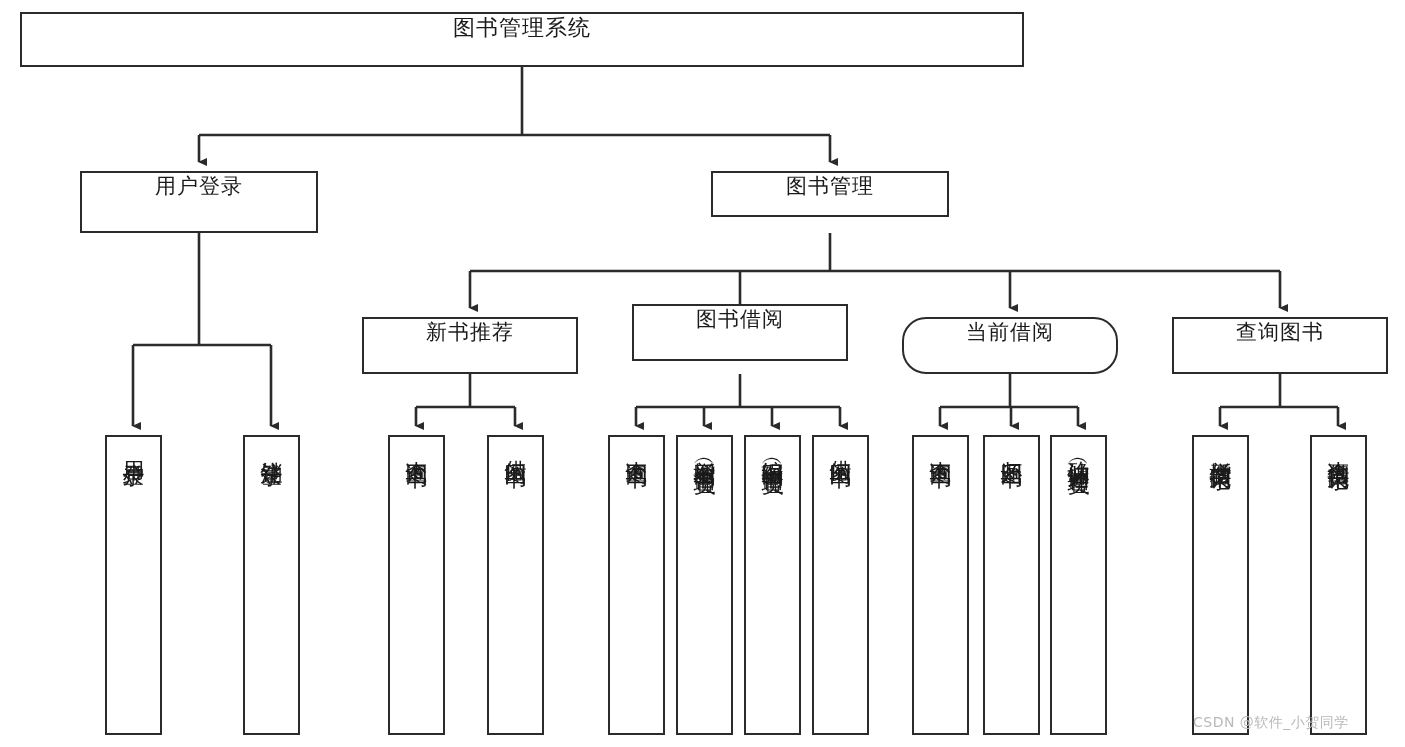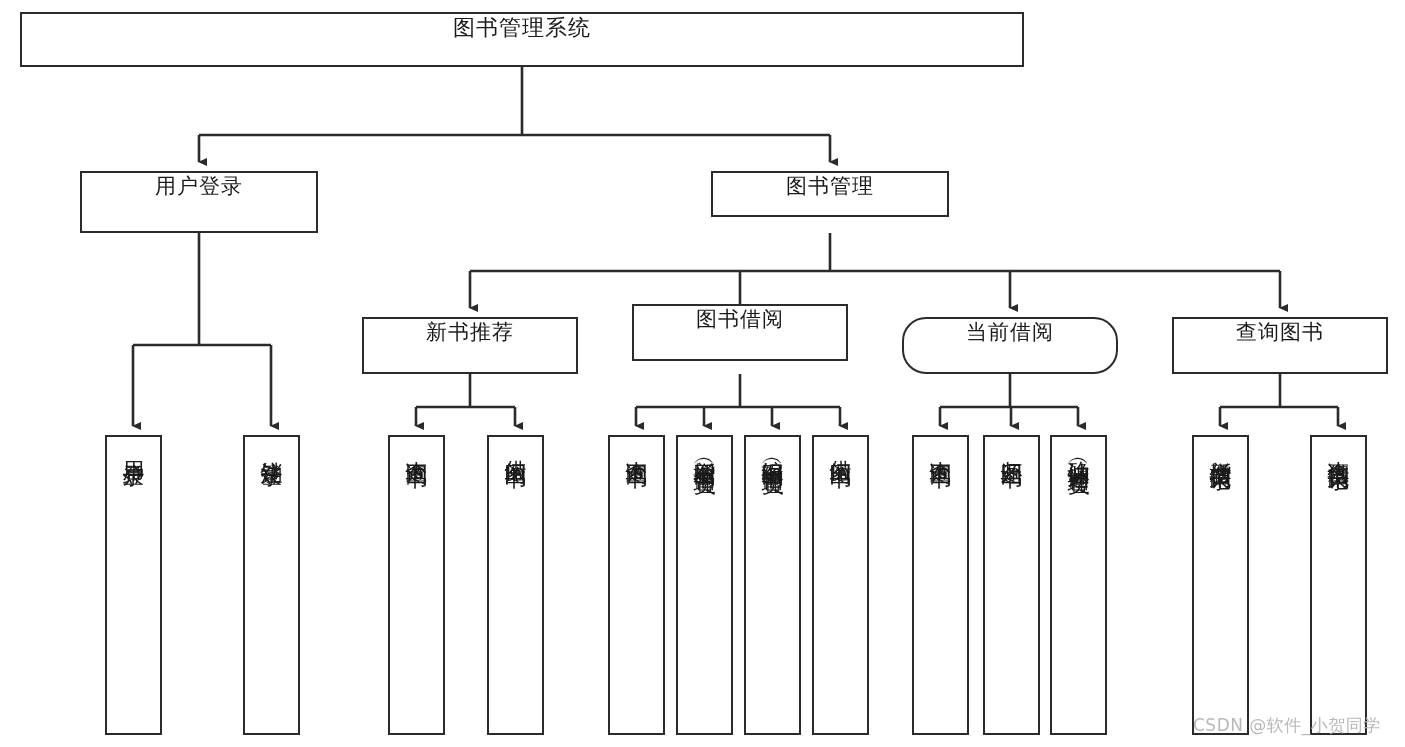--- a/index.html
+++ b/index.html
@@ -56,21 +56,21 @@
     text-orientation: upright;
     font-size: 22px;
     letter-spacing: 2px;
     line-height: 1.0;
   }
   .node.root .node-label { font-size: 22px; }
   .watermark {
     position: absolute;
     left: 1193px;
     top: 714px;
-    font-size: 17px;
+    font-size: 14px;
     color: #b9b9b9;
     white-space: nowrap;
     letter-spacing: 0.5px;
   }
 </style>
 </head>
 <body>
 
 <div id="canvas">
 

